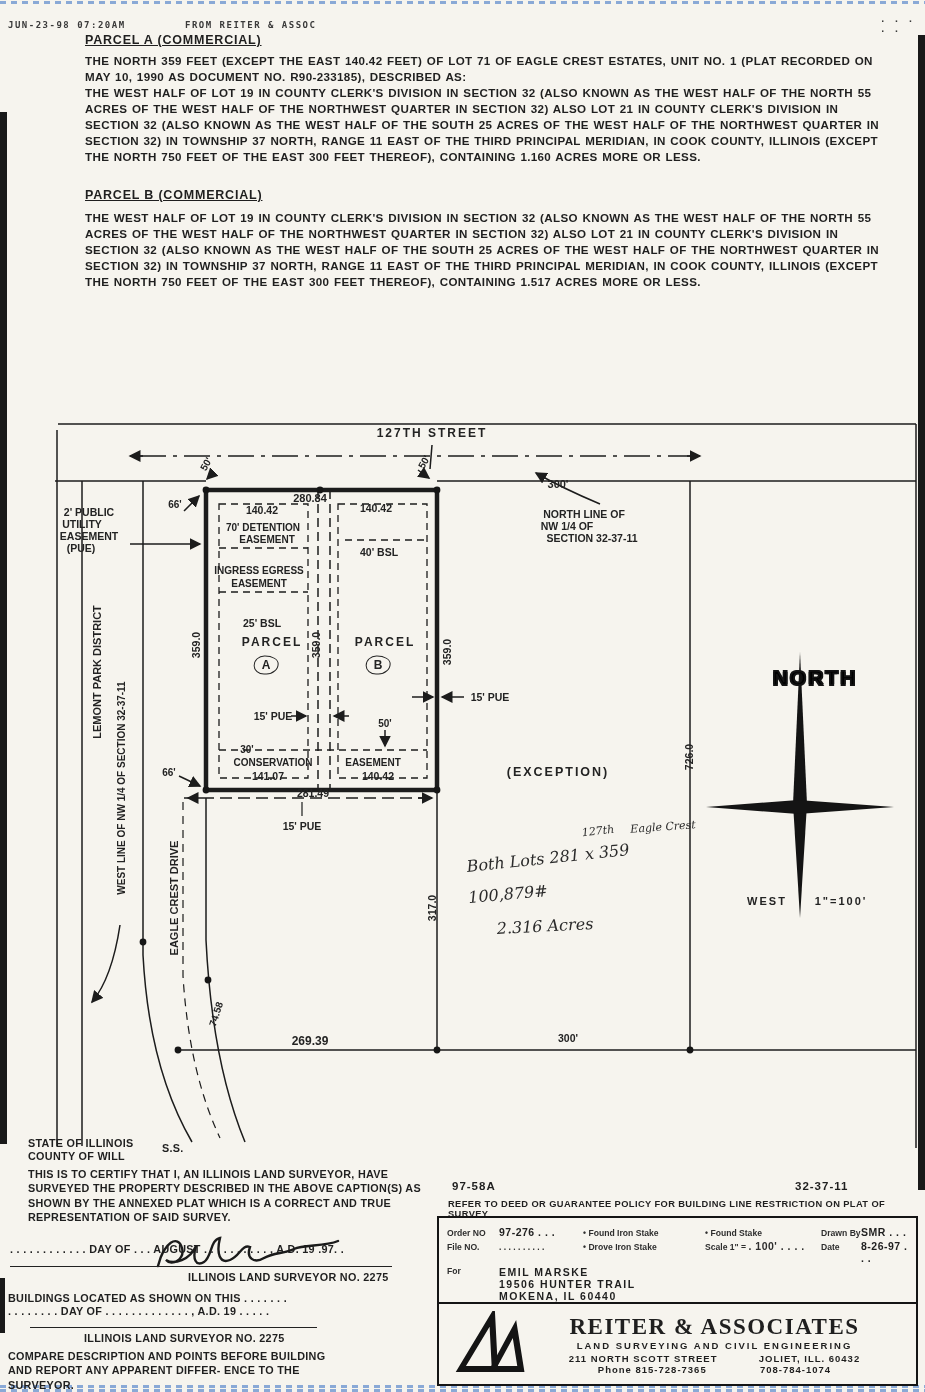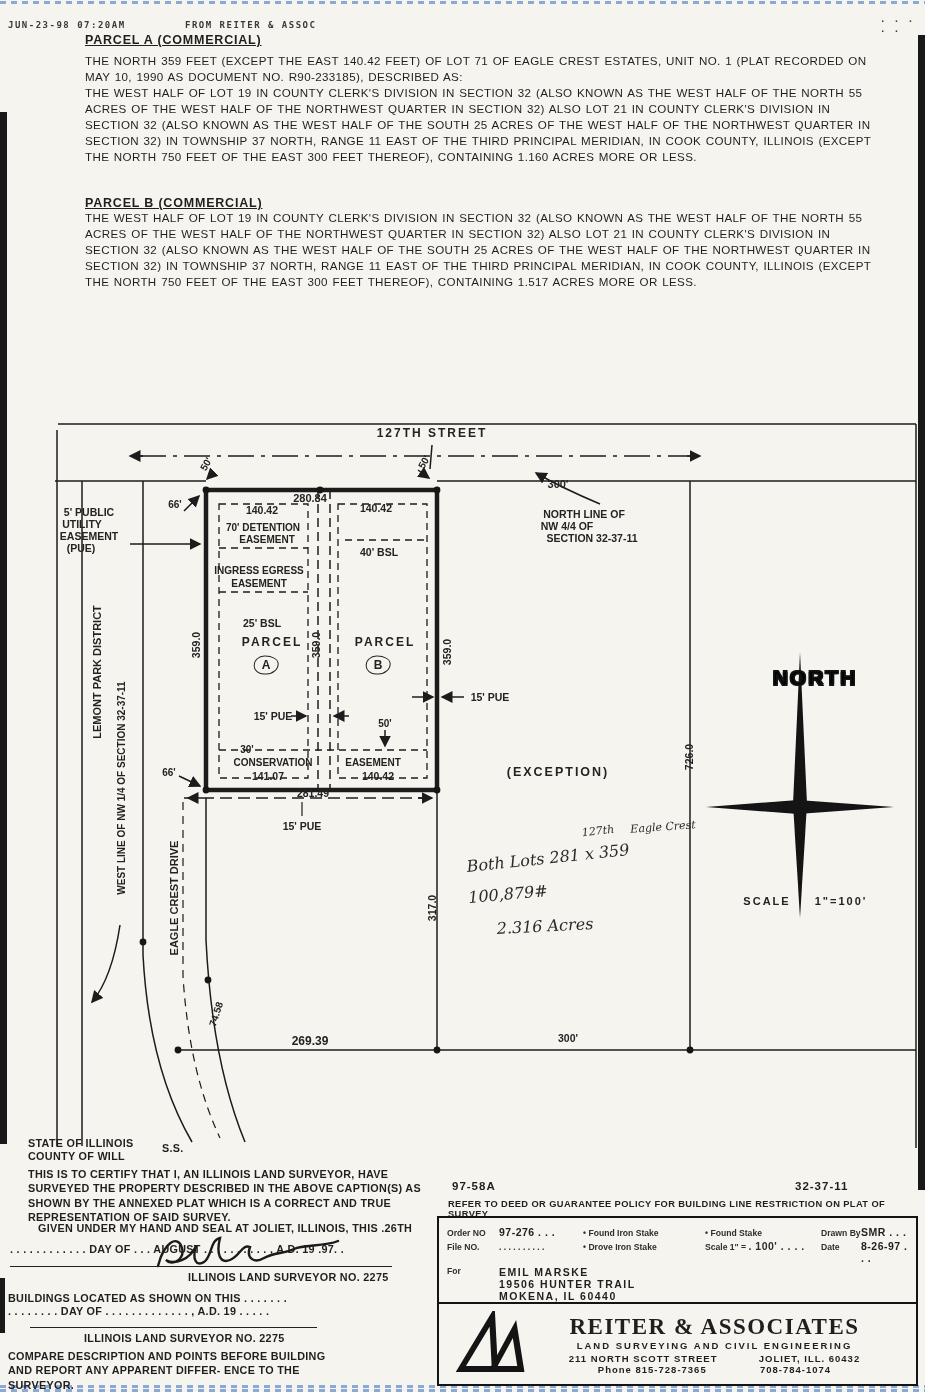--- a/index.html
+++ b/index.html
@@ -8,21 +8,21 @@
   .abs{position:absolute;}
   .b{font-weight:bold;}
   
   .dotline{position:absolute;height:3px;left:0;width:925px;
     background:repeating-linear-gradient(90deg,#8aa9d6 0 6px,transparent 6px 11px);}
   .scanbar{position:absolute;background:#191919;}
   
   .fax{font-family:"DejaVu Sans Mono",monospace;font-size:9px;font-weight:bold;
        letter-spacing:1.5px;color:#3a3a3a;}
   .heading{font-size:12.5px;font-weight:bold;letter-spacing:0.8px;text-decoration:underline;}
-  .para{font-size:11.6px;font-weight:normal;line-height:1.38;letter-spacing:0.35px;
+  .para{font-size:11.6px;font-weight:bold;line-height:1.38;letter-spacing:0.35px;
         word-spacing:1px;}
   
   .plat{position:absolute;left:0;top:420px;width:925px;height:728px;}
   .plat svg{position:absolute;left:0;top:0;}
   .plat-label{position:absolute;white-space:nowrap;font-weight:bold;font-size:11px;
       color:#232323;transform:translate(-50%,-50%);}
   .ls2{letter-spacing:2px;}
   .blob{border:1.6px solid #232323;border-radius:46% 58% 52% 44%/55% 45% 60% 48%;
       padding:1px 7px 2px 7px;}
   .hand{font-family:"DejaVu Serif",serif;font-style:italic;font-weight:500;color:#2b2b2b;}
@@ -62,21 +62,21 @@
   <div class="abs fax" style="left:8px;top:20px;">JUN-23-98 07:20AM</div>
   <div class="abs fax" style="left:185px;top:20px;">FROM REITER &amp; ASSOC</div>
   <div class="abs fax" style="left:880px;top:14px;">. . . . .</div>
 
   <div class="abs heading" style="left:85px;top:33px;">PARCEL A (COMMERCIAL)</div>
   <div class="abs para" style="left:85px;top:53px;width:800px;">
     <div>THE NORTH 359 FEET (EXCEPT THE EAST 140.42 FEET) OF LOT 71 OF EAGLE CREST ESTATES, UNIT NO. 1 (PLAT RECORDED ON MAY 10, 1990 AS DOCUMENT NO. R90-233185), DESCRIBED AS:</div>
     <div>THE WEST HALF OF LOT 19 IN COUNTY CLERK'S DIVISION IN SECTION 32 (ALSO KNOWN AS THE WEST HALF OF THE NORTH 55 ACRES OF THE WEST HALF OF THE NORTHWEST QUARTER IN SECTION 32) ALSO LOT 21 IN COUNTY CLERK'S DIVISION IN SECTION 32 (ALSO KNOWN AS THE WEST HALF OF THE SOUTH 25 ACRES OF THE WEST HALF OF THE NORTHWEST QUARTER IN SECTION 32) IN TOWNSHIP 37 NORTH, RANGE 11 EAST OF THE THIRD PRINCIPAL MERIDIAN, IN COOK COUNTY, ILLINOIS (EXCEPT THE NORTH 750 FEET OF THE EAST 300 FEET THEREOF), CONTAINING 1.160 ACRES MORE OR LESS.</div>
   </div>
 
-  <div class="abs heading" style="left:85px;top:196px;">PARCEL B (COMMERCIAL)</div>
+  <div class="abs heading" style="left:85px;top:188px;">PARCEL B (COMMERCIAL)</div>
   <div class="abs para" style="left:85px;top:210px;width:800px;">
     <div>THE WEST HALF OF LOT 19 IN COUNTY CLERK'S DIVISION IN SECTION 32 (ALSO KNOWN AS THE WEST HALF OF THE NORTH 55 ACRES OF THE WEST HALF OF THE NORTHWEST QUARTER IN SECTION 32) ALSO LOT 21 IN COUNTY CLERK'S DIVISION IN SECTION 32 (ALSO KNOWN AS THE WEST HALF OF THE SOUTH 25 ACRES OF THE WEST HALF OF THE NORTHWEST QUARTER IN SECTION 32) IN TOWNSHIP 37 NORTH, RANGE 11 EAST OF THE THIRD PRINCIPAL MERIDIAN, IN COOK COUNTY, ILLINOIS (EXCEPT THE NORTH 750 FEET OF THE EAST 300 FEET THEREOF), CONTAINING 1.517 ACRES MORE OR LESS.</div>
   </div>
 
   <div class="plat">
     <svg width="925" height="728" viewBox="0 0 925 728">
       <defs>
         <marker id="arw" markerWidth="9" markerHeight="8" refX="7" refY="4" orient="auto">
           <path d="M0,0 L8,4 L0,8 z" fill="#1c1c1c"></path>
         </marker>
@@ -187,46 +187,45 @@
         <div class="plat-label" style="left: 268px; top: 356px; font-size: 10.5px; transform: translate(-50%, -50%) rotate(0deg);">141.07</div>
         <div class="plat-label" style="left: 378px; top: 356px; font-size: 10.5px; transform: translate(-50%, -50%) rotate(0deg);">140.42</div>
         <div class="plat-label ls2" style="left: 558px; top: 352px; font-size: 12.5px; transform: translate(-50%, -50%) rotate(0deg);">(EXCEPTION)</div>
         <div class="plat-label" style="left: 313px; top: 373px; font-size: 10.5px; transform: translate(-50%, -50%) rotate(0deg);">281.49</div>
         <div class="plat-label" style="left: 302px; top: 406px; font-size: 10.5px; transform: translate(-50%, -50%) rotate(0deg);">15' PUE</div>
         <div class="plat-label" style="left: 689px; top: 337px; font-size: 10.5px; transform: translate(-50%, -50%) rotate(-90deg);">726.0</div>
         <div class="plat-label" style="left: 432px; top: 488px; font-size: 10.5px; transform: translate(-50%, -50%) rotate(-90deg);">317.0</div>
         <div class="plat-label" style="left: 216px; top: 594px; font-size: 10px; transform: translate(-50%, -50%) rotate(-72deg);">74.58</div>
         <div class="plat-label" style="left: 310px; top: 621px; font-size: 12px; transform: translate(-50%, -50%) rotate(0deg);">269.39</div>
         <div class="plat-label" style="left: 568px; top: 618px; font-size: 10.5px; transform: translate(-50%, -50%) rotate(0deg);">300'</div>
-        <div class="plat-label" style="left: 89px; top: 92px; font-size: 10.5px; transform: translate(-50%, -50%) rotate(0deg);">5' PUBLIC</div>
+        <div class="plat-label" style="left: 89px; top: 92px; font-size: 10.5px; transform: translate(-50%, -50%) rotate(0deg);">2' PUBLIC</div>
         <div class="plat-label" style="left: 82px; top: 104px; font-size: 10.5px; transform: translate(-50%, -50%) rotate(0deg);">UTILITY</div>
         <div class="plat-label" style="left: 89px; top: 116px; font-size: 10.5px; transform: translate(-50%, -50%) rotate(0deg);">EASEMENT</div>
         <div class="plat-label" style="left: 81px; top: 128px; font-size: 10.5px; transform: translate(-50%, -50%) rotate(0deg);">(PUE)</div>
         <div class="plat-label" style="left: 584px; top: 94px; font-size: 10.5px; transform: translate(-50%, -50%) rotate(0deg);">NORTH LINE OF</div>
-        <div class="plat-label" style="left: 567px; top: 106px; font-size: 10.5px; transform: translate(-50%, -50%) rotate(0deg);">NW 4/4 OF</div>
+        <div class="plat-label" style="left: 567px; top: 106px; font-size: 10.5px; transform: translate(-50%, -50%) rotate(0deg);">NW 1/4 OF</div>
         <div class="plat-label" style="left: 592px; top: 118px; font-size: 10.5px; transform: translate(-50%, -50%) rotate(0deg);">SECTION 32-37-11</div>
         <div class="plat-label" style="left: 97px; top: 252px; font-size: 11px; transform: translate(-50%, -50%) rotate(-90deg);">LEMONT PARK DISTRICT</div>
         <div class="plat-label" style="left: 121px; top: 368px; font-size: 10px; transform: translate(-50%, -50%) rotate(-90deg);">WEST LINE OF NW 1/4 OF SECTION 32-37-11</div>
         <div class="plat-label" style="left: 174px; top: 478px; font-size: 11px; transform: translate(-50%, -50%) rotate(-90deg);">EAGLE CREST DRIVE</div>
         <div class="plat-label hand" style="left: 598px; top: 411px; font-size: 11px; transform: translate(-50%, -50%) rotate(-6deg);">127th</div>
         <div class="plat-label hand" style="left: 663px; top: 407px; font-size: 11px; transform: translate(-50%, -50%) rotate(-4deg);">Eagle Crest</div>
         <div class="plat-label hand" style="left: 548px; top: 438px; font-size: 16px; transform: translate(-50%, -50%) rotate(-6deg);">Both Lots 281 x 359</div>
         <div class="plat-label hand" style="left: 508px; top: 474px; font-size: 16px; transform: translate(-50%, -50%) rotate(-5deg);">100,879#</div>
         <div class="plat-label hand" style="left: 545px; top: 506px; font-size: 16px; transform: translate(-50%, -50%) rotate(-3deg);">2.316 Acres</div>
         <div class="plat-label outline ls2" style="left: 815px; top: 258px; font-size: 21px; transform: translate(-50%, -50%) rotate(0deg);">NORTH</div>
-        <div class="plat-label ls2" style="left: 767px; top: 481px; font-size: 11px; transform: translate(-50%, -50%) rotate(0deg);">SCALE</div>
+        <div class="plat-label ls2" style="left: 767px; top: 481px; font-size: 11px; transform: translate(-50%, -50%) rotate(0deg);">WEST</div>
         <div class="plat-label ls2" style="left: 841px; top: 481px; font-size: 11px; transform: translate(-50%, -50%) rotate(0deg);">1"=100'</div>
       </div>
   </div>
 
   <div class="abs cert" style="left:28px;top:1136px;">STATE OF ILLINOIS</div>
   <div class="abs cert" style="left:162px;top:1141px;">S.S.</div>
   <div class="abs cert" style="left:28px;top:1149px;">COUNTY OF WILL</div>
   <div class="abs cert" style="left:28px;top:1167px;width:418px;">THIS IS TO CERTIFY THAT I, AN ILLINOIS LAND SURVEYOR, HAVE SURVEYED THE PROPERTY DESCRIBED IN THE ABOVE CAPTION(S) AS SHOWN BY THE ANNEXED PLAT WHICH IS A CORRECT AND TRUE REPRESENTATION OF SAID SURVEY.</div>
-  <div class="abs cert" style="left:38px;top:1221px;">GIVEN UNDER MY HAND AND SEAL AT JOLIET, ILLINOIS, THIS .26TH</div>
   <div class="abs cert" style="left:10px;top:1242px;">. . . . . . . . . . . .  DAY OF . . . AUGUST . . . . . . . . . . , A.D. 19 .97. .</div>
 
   <svg class="abs" style="left:152px;top:1232px;" width="215" height="46" viewBox="0 0 215 46">
     <path d="M6,34 C12,10 26,2 30,16 C33,27 20,35 14,28 C22,33 38,28 44,14 C40,27 44,35 52,30 C60,25 58,8 68,6 C64,22 68,32 78,28 C88,24 90,12 98,15 C94,26 102,32 112,26 C122,20 132,22 142,17 C152,12 172,15 186,9" fill="none" stroke="#1b1b1b" stroke-width="2.4" stroke-linecap="round"></path>
   </svg>
   <div class="hline" style="left:10px;top:1266px;width:382px;"></div>
   <div class="abs cert" style="left:188px;top:1270px;">ILLINOIS LAND SURVEYOR NO. 2275</div>
   <div class="abs cert" style="left:8px;top:1291px;">BUILDINGS LOCATED AS SHOWN ON THIS . . . . . . .</div>
   <div class="abs cert" style="left:8px;top:1304px;">. . . . . . . .  DAY OF . . . . . . . . . . . . . , A.D. 19 . . . . .</div>
   <div class="hline" style="left:30px;top:1327px;width:287px;"></div>

